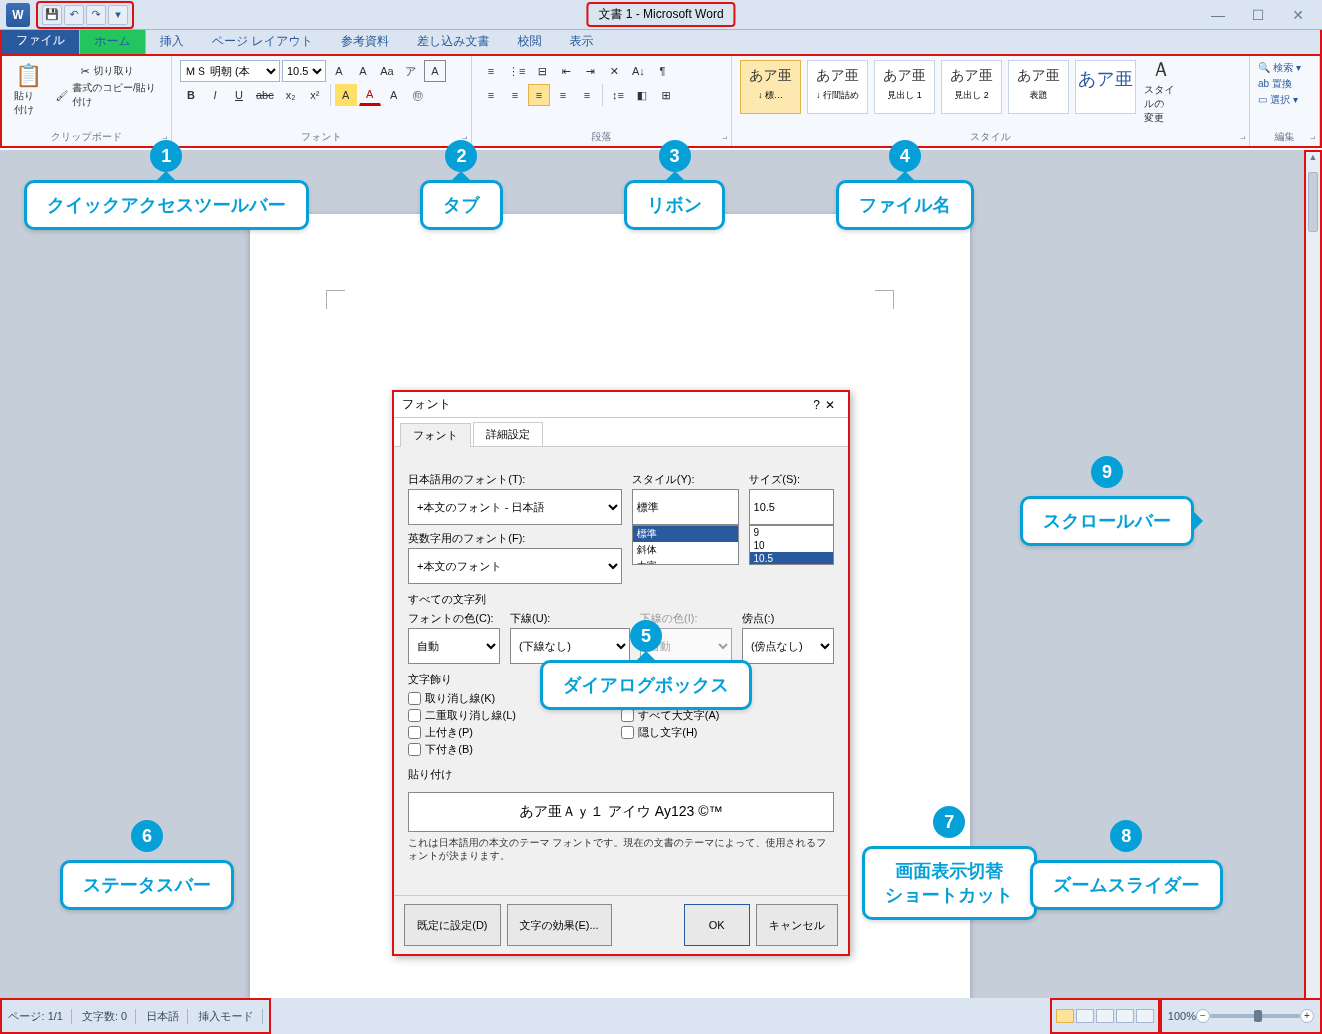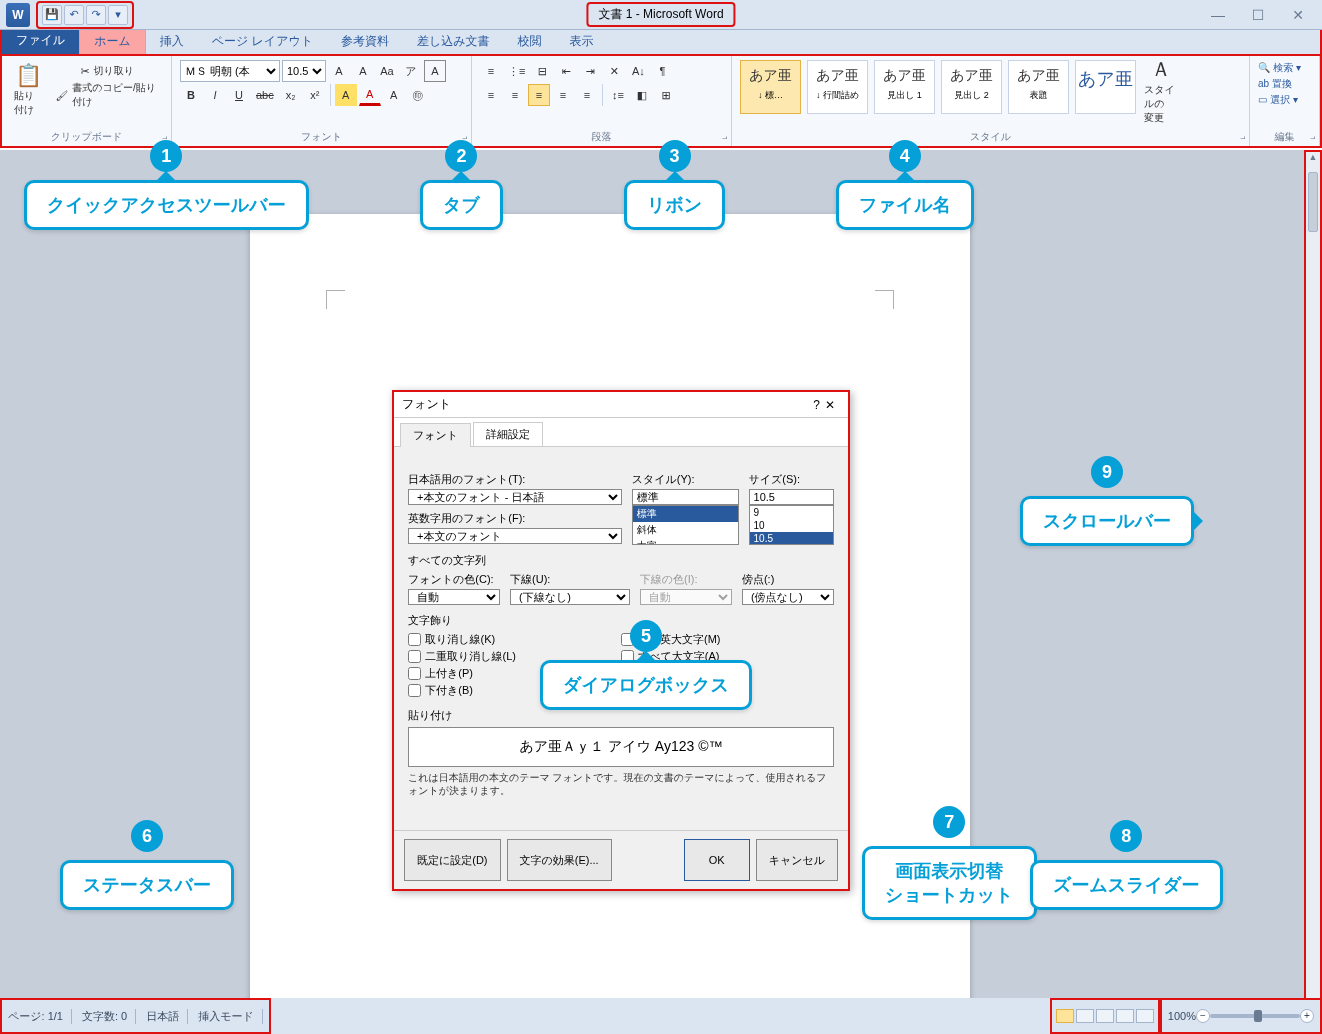--- a/index.html
+++ b/index.html
@@ -11,21 +11,21 @@
 .qat { display: flex; gap: 2px; margin-left: 6px; padding: 2px 4px; border: 2px solid #d11; border-radius: 4px; }
 .qat-btn { width: 20px; height: 20px; background: #e8eef7; border: 1px solid #b0c0d8; border-radius: 2px; display: flex; align-items: center; justify-content: center; font-size: 11px; color: #2a5a9e; }
 .title-text { position: absolute; left: 50%; transform: translateX(-50%); font-size: 12px; padding: 2px 10px; border: 2px solid #d11; border-radius: 4px; }
 .win-controls { margin-left: auto; display: flex; gap: 20px; padding-right: 14px; color: #6a7a90; font-size: 14px; }
 .win-btn { width: 20px; text-align: center; }
 
 
 .tabs { height: 26px; background: #dbe5f1; display: flex; align-items: flex-end; border: 2px solid #d11; border-top: none; border-bottom: 2px solid #d11; }
 .tab { padding: 4px 14px; font-size: 12px; color: #2a5a9e; }
 .tab.file { background: #2a5a9e; color: #fff; border-radius: 0 0 0 0; padding: 5px 14px; }
-.tab.active { background: #fca5a5; border: 1px solid #a5b5cb; border-bottom: none; border-radius: 3px 3px 0 0; }
+.tab.active { background: #22c55e; border: 1px solid #a5b5cb; border-bottom: none; border-radius: 3px 3px 0 0; }
 
 
 .ribbon { height: 92px; background: #f5f8fc; border: 2px solid #d11; border-top: none; display: flex; }
 .rgroup { border-right: 1px solid #c8d4e6; padding: 4px 8px 2px 8px; display: flex; flex-direction: column; justify-content: space-between; }
 .rgroup-body { display: flex; gap: 4px; align-items: flex-start; flex: 1; }
 .rgroup-title { font-size: 10px; color: #6a7a90; text-align: center; padding-top: 2px; position: relative; }
 .rgroup-title::after { content: "⌐"; position: absolute; right: -4px; bottom: 0; font-size: 9px; color: #6a7a90; transform: rotate(180deg); }
 .rbtn { min-width: 22px; height: 22px; border: 1px solid transparent; display: flex; align-items: center; justify-content: center; font-size: 11px; color: #333; padding: 0 3px; }
 .rbtn.big { width: 42px; height: 60px; flex-direction: column; font-size: 10px; }
 .rbtn.on { background: #fde499; border-color: #e5b342; }
@@ -76,29 +76,29 @@
 .dlg-title .spacer { flex: 1; }
 .dlg-title .x { width: 20px; text-align: center; }
 .dlg-tabs { display: flex; background: #fff; border-bottom: 1px solid #ccc; padding-left: 6px; }
 .dlg-tab { padding: 4px 12px; font-size: 11px; border: 1px solid #ccc; border-bottom: none; background: #f0f0f0; margin-right: 2px; margin-top: 4px; }
 .dlg-tab.active { background: #f0f0f0; position: relative; top: 1px; }
 .dlg-tab.inactive { background: #fff; }
 .dlg-body { padding: 25px 14px; font-size: 11px; }
 .dlg-row { display: flex; gap: 10px; margin-bottom: 4px; }
 .dlg-col { flex: 1; }
 .dlg-label { display: block; margin-bottom: 2px; }
-.dlg-input, .dlg-select { width: 100%; height: 16px; font-size: 11px; border: 1px solid #888; background: #fff; padding-left: 4px; }
+.dlg-input, .dlg-select { width: 100%; height: 36px; font-size: 11px; border: 1px solid #888; background: #fff; padding-left: 4px; }
 .dlg-list { width: 100%; height: 40px; border: 1px solid #888; background: #fff; font-size: 10px; overflow: hidden; }
 .dlg-list div { padding: 1px 4px; }
 .dlg-list .sel { background: #2a5a9e; color: #fff; }
 .dlg-group { margin-top: 8px; }
 .dlg-group-title { font-size: 11px; margin-bottom: 4px; }
 .dlg-checks { display: flex; flex-wrap: wrap; }
 .dlg-checks label { width: 50%; font-size: 11px; display: flex; align-items: center; gap: 4px; margin-bottom: 2px; }
-.dlg-preview { border: 1px solid #888; background: #fff; height: 40px; display: flex; align-items: center; justify-content: center; font-size: 14px; margin-top: 4px; }
+.dlg-preview { border: 1px solid #888; background: #fff; height: 40px; display: flex; align-items: center; justify-content: center; font-size: 14px; margin-top: 10px; }
 .dlg-note { font-size: 10px; color: #333; margin-top: 4px; line-height: 1.3; font-family: Liberation Serif, serif; }
 .dlg-footer { display: flex; padding: 8px 10px; gap: 6px; border-top: 1px solid #ccc; margin-top: 8px; }
 .dlg-btn { padding: 3px 12px; font-size: 11px; border: 1px solid #888; background: #e8e8e8; }
 .dlg-btn.primary { border: 1px solid #2a5a9e; }
 .dlg-footer .spacer { flex: 1; }
 
 
 .callout { position: absolute; z-index: 50; }
 .callout-bubble { background: #fff; border: 3px solid #05a0d8; border-radius: 10px; padding: 10px 20px; font-size: 18px; font-weight: bold; color: #05a0d8; text-align: center; box-shadow: 0 2px 4px rgba(0,0,0,.15); white-space: nowrap; }
 .callout-num { width: 32px; height: 32px; background: #05a0d8; color: #fff; border-radius: 16px; display: flex; align-items: center; justify-content: center; font-size: 18px; font-weight: bold; position: absolute; top: -40px; left: 50%; transform: translateX(-50%); }

